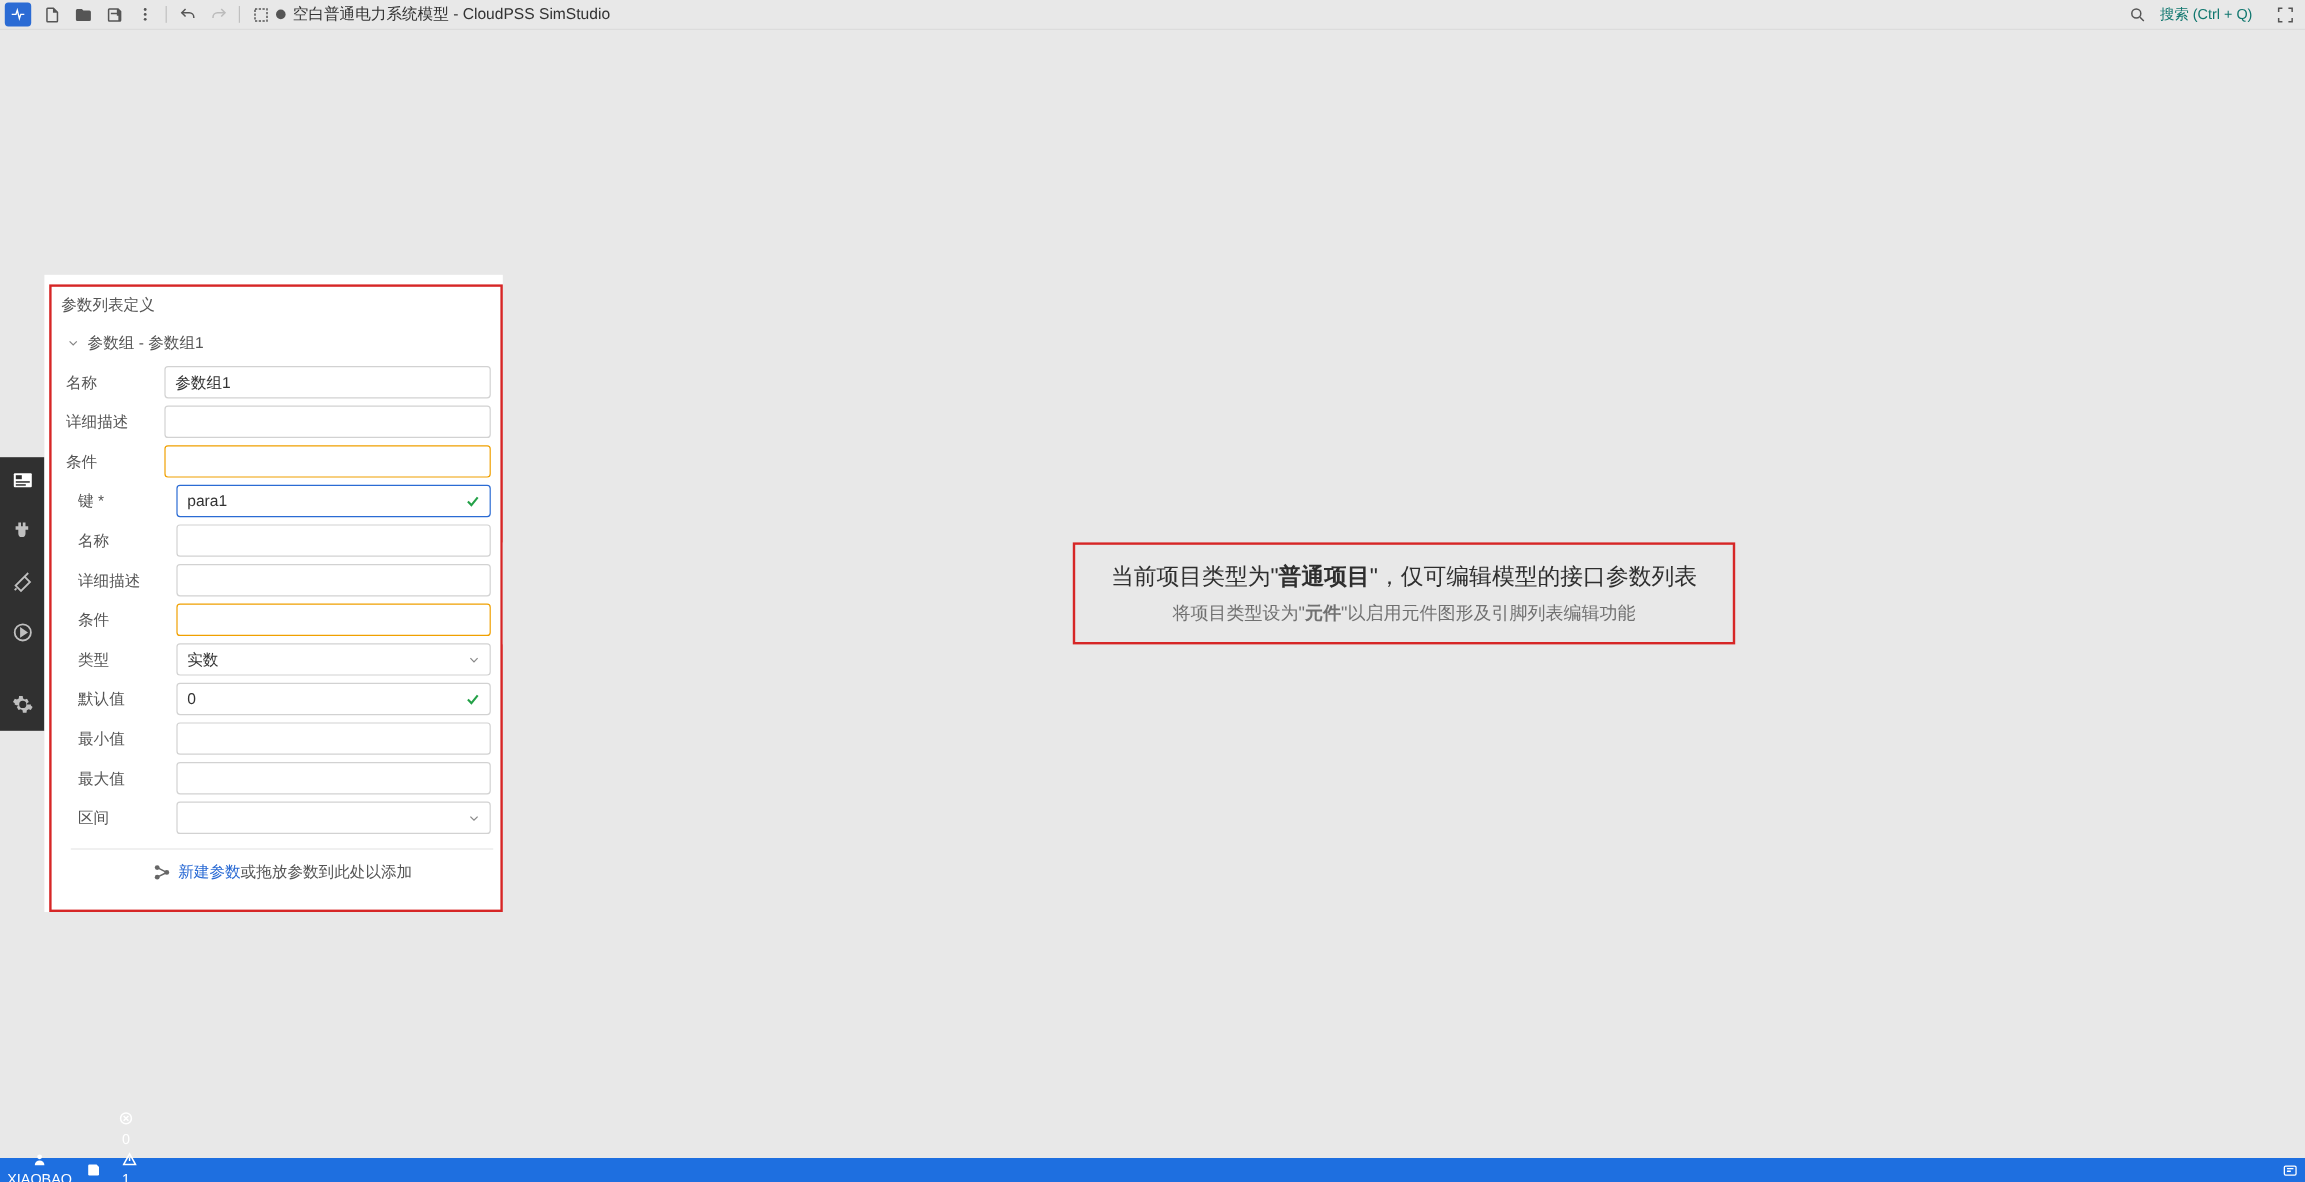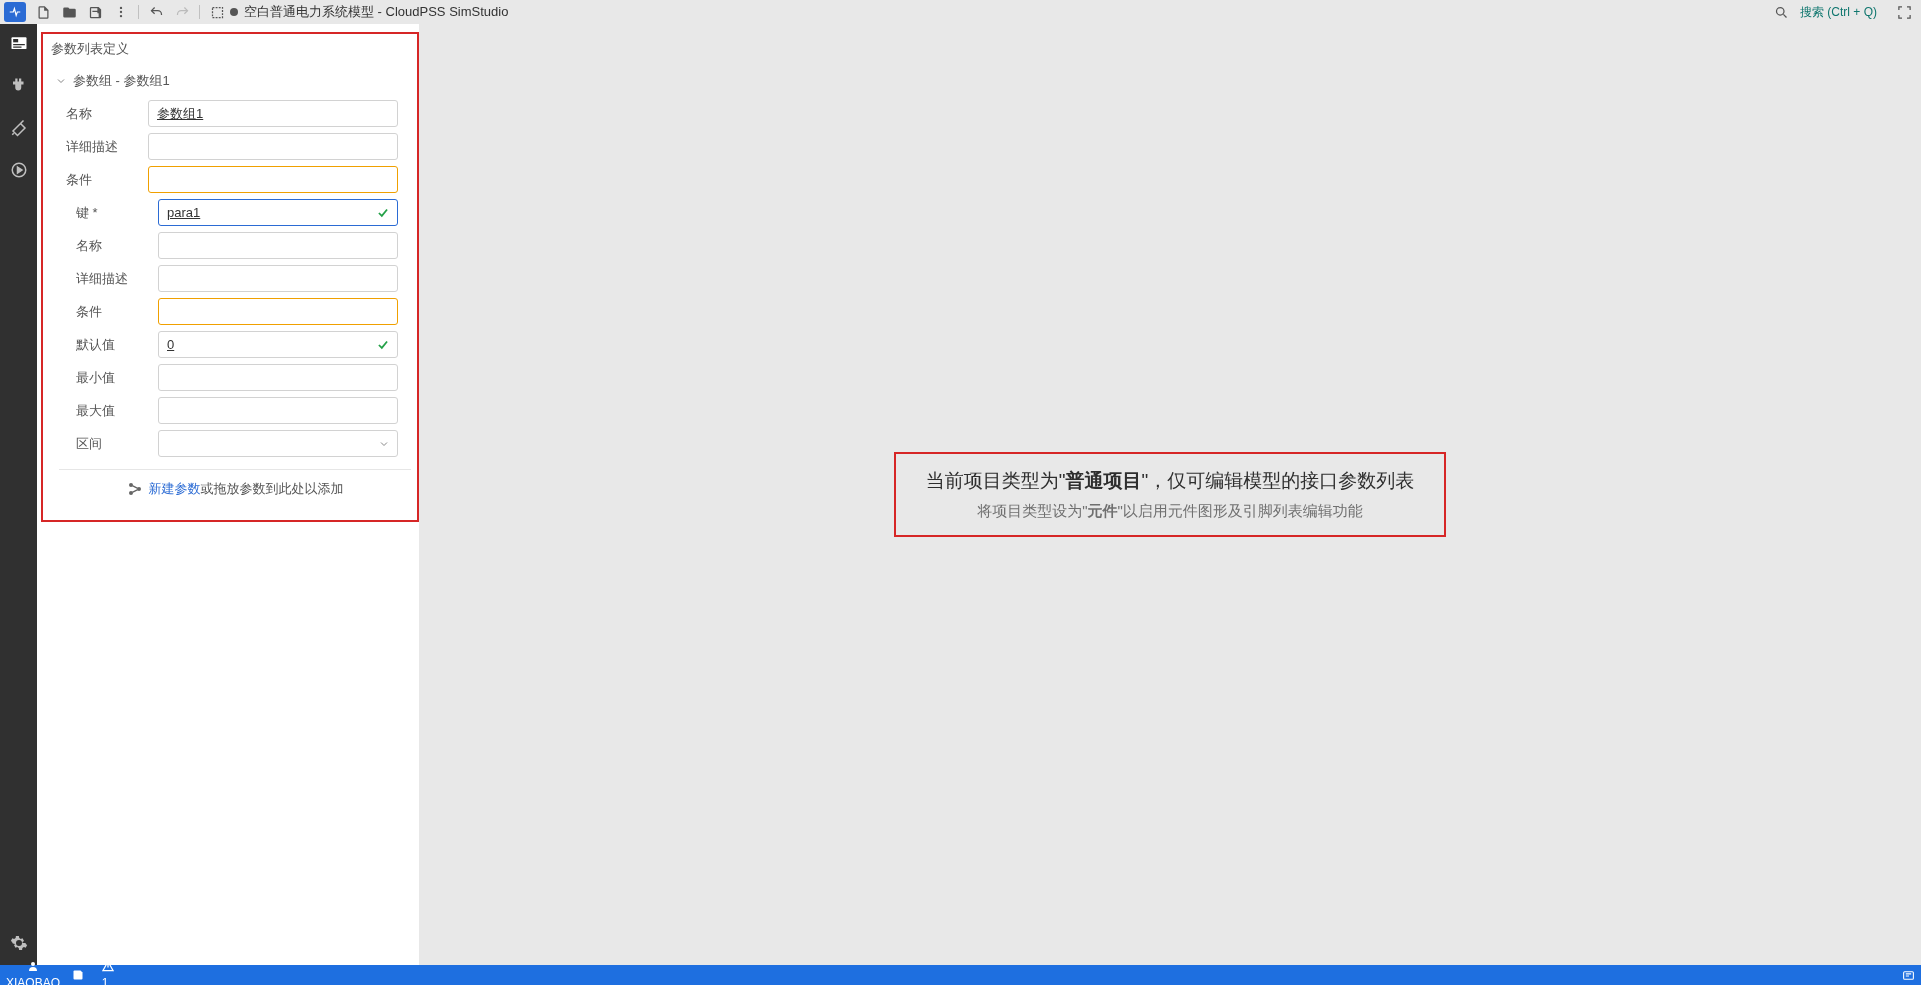--- a/index.html
+++ b/index.html
@@ -24,38 +24,38 @@
   .tb-btn{width:26px;height:22px;display:flex;align-items:center;justify-content:center;color:#555;cursor:pointer;}
   .tb-btn.app{background:#2b6bd4;color:#fff;border-radius:3px;width:22px;height:20px;margin-right:4px;}
   .tb-btn.disabled{color:#bbb;cursor:default;}
   .tb-sep{width:1px;height:14px;background:#c0c0c0;margin:0 4px;}
   .tb-center{flex:1;display:flex;justify-content:flex-start;align-items:center;color:#333;font-size:13px;gap:6px;}
   .tb-center .dot{width:8px;height:8px;border-radius:50%;background:#555;}
   .tb-right{display:flex;align-items:center;gap:6px;color:#555;}
   .search-ph{color:#0f766e;font-size:12px;}
 
   
-  .shell{position:absolute;top:24px;bottom:20px;left:0;right:0;display:flex;}
+  .shell{position:absolute;top:24px;bottom:20px;left:0;right:0;display:flex;align-items:center;}
   .left-rail{width:37px;background:var(--sidebar);display:flex;flex-direction:column;align-items:center;padding-top:8px;gap:18px;}
   .rail-btn{color:#bfbfbf;width:24px;height:24px;display:flex;align-items:center;justify-content:center;cursor:pointer;}
   .rail-btn.active{color:#fff;}
   .rail-spacer{flex:1;}
 
   .panel-col{width:382px;background:#fff;display:flex;flex-direction:column;}
   .main-area{flex:1;background:var(--bg);position:relative;display:flex;align-items:center;justify-content:center;}
 
   
   .panel-wrap{margin:8px 0 0 4px;border:2px solid var(--red);padding:2px 6px 12px 6px;overflow:auto;}
   .panel-title{font-size:13px;color:#555;padding:4px 0 8px 2px;}
   .section-hdr{display:flex;align-items:center;gap:6px;color:#555;font-size:13px;padding:6px 0 6px 6px;cursor:pointer;}
   .section-hdr .chev{color:#858585;}
-  .form-row{display:flex;align-items:center;margin:2px 11px;padding:2px 0;}
+  .form-row{display:flex;align-items:center;margin:2px 0;padding:2px 0;}
   .form-label{width:82px;padding-left:6px;color:#555;font-size:13px;}
   .form-field{flex:1;margin-right:2px;position:relative;}
-  .finput{width:100%;height:27px;box-sizing:border-box;border:1px solid var(--border);border-radius:3px;padding:0 8px;font-size:13px;color:#333;background:#fff;text-decoration:underline;}
+  .finput{width:100%;height:27px;box-sizing:border-box;border:1px solid var(--border);border-radius:3px;padding:0 8px;font-size:13px;color:#333;background:#fff;}
   .finput.orange{border-color:var(--orange);}
   .finput.blue{border-color:var(--blue);}
   .finput.validated{padding-right:26px;}
   .check-ic{position:absolute;right:8px;top:50%;transform:translateY(-50%);color:#24a148;}
   .chev-ic{position:absolute;right:8px;top:50%;transform:translateY(-50%);color:#888;pointer-events:none;}
   .add-row{display:flex;align-items:center;justify-content:center;gap:6px;border-top:1px solid var(--border-light);margin-top:10px;padding:10px 0;color:#555;font-size:13px;}
   .add-row a{color:var(--blue);text-decoration:none;}
   .add-row .ic{color:#666;}
   .nested{margin-left:10px;}
 
@@ -222,20 +222,31 @@
           <div class="form-label">名称</div>
           <div class="form-field"><input class="finput" style=""></div>
         </div>
         <div class="form-row">
           <div class="form-label">详细描述</div>
           <div class="form-field"><input class="finput" style=""></div>
         </div>
         <div class="form-row">
           <div class="form-label">条件</div>
           <div class="form-field"><input class="finput orange" style=""></div>
+        </div>
+        <div class="form-row">
+          <div class="form-label">类型</div>
+          <div class="form-field">
+            <input class="finput" readonly="" value="实数" style="">
+            <span class="chev-ic">
+                <svg width="12" height="12" viewBox="0 0 24 24" fill="none" stroke="currentColor" stroke-width="2">
+                  <path d="M6 9l6 6 6-6"></path>
+                </svg>
+              </span>
+          </div>
         </div>
         <div class="form-row">
           <div class="form-label">默认值</div>
           <div class="form-field">
             <input class="finput validated" value="0" style="">
             <span class="check-ic">
                 <svg width="14" height="14" viewBox="0 0 24 24" fill="none" stroke="currentColor" stroke-width="3">
                   <path d="M5 12l5 5 9-11"></path>
                 </svg>
               </span>

